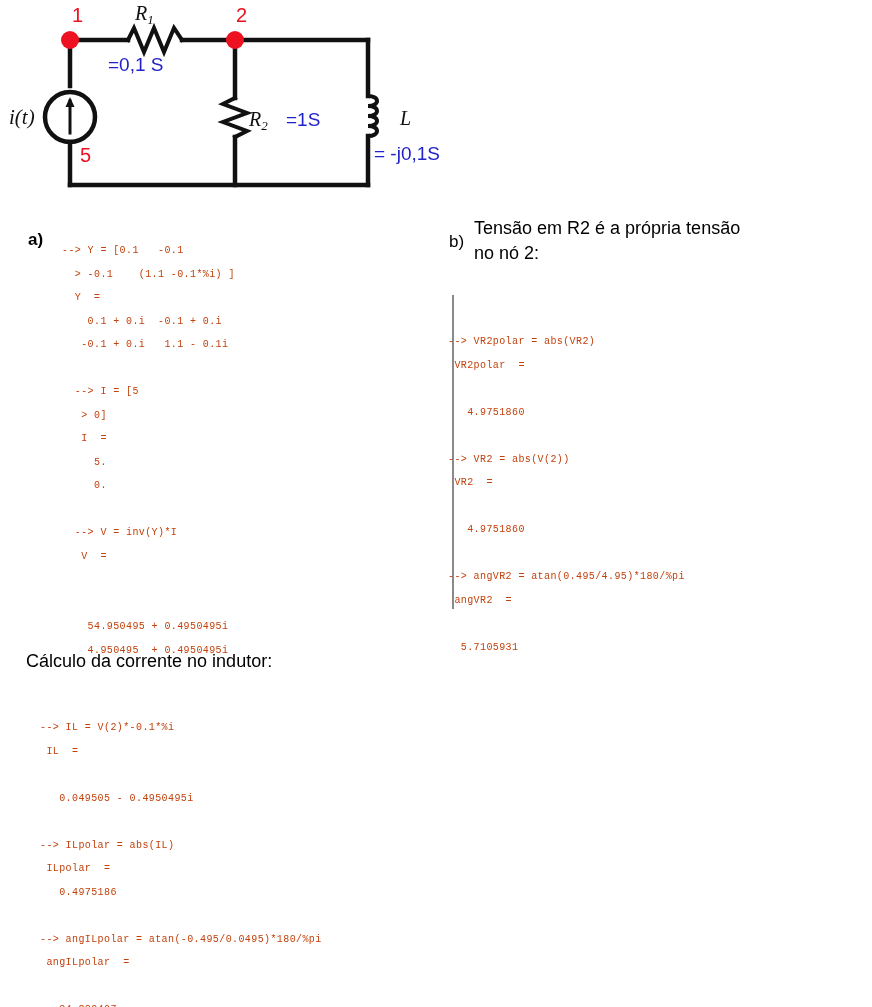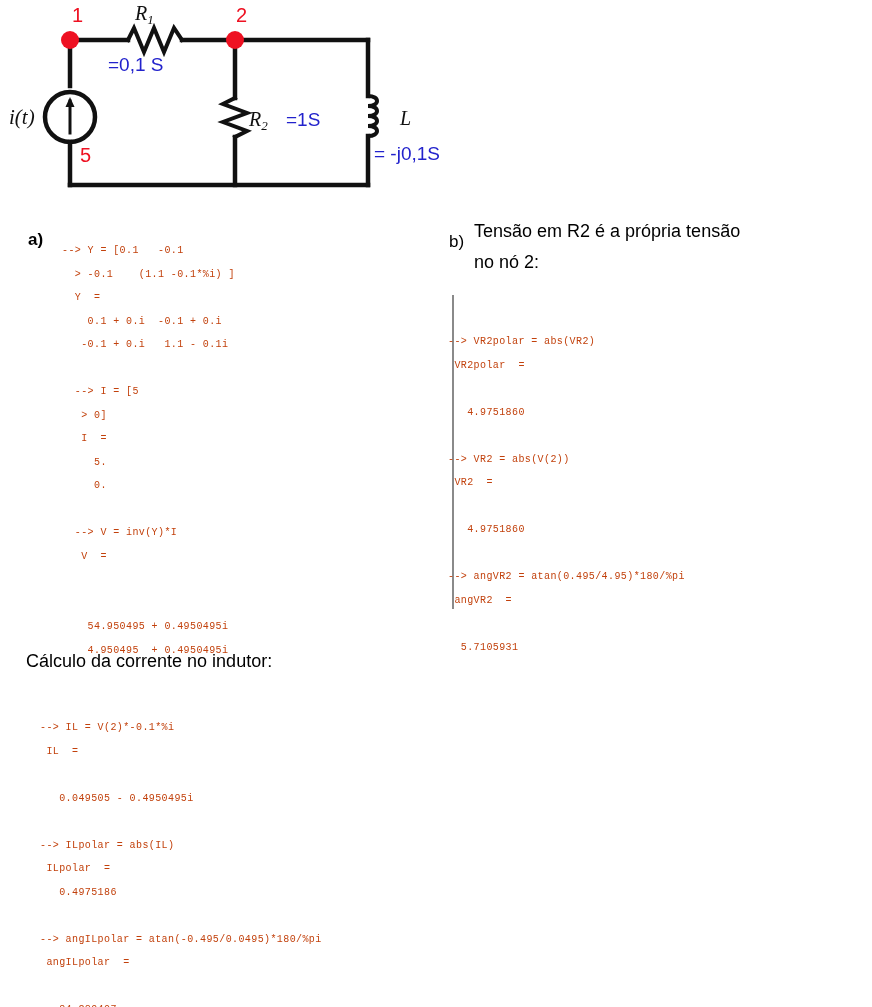--- a/index.html
+++ b/index.html
@@ -55,21 +55,21 @@
   #block-a-letter { left: 28px; top: 230px; font-weight: bold; }
   #block-a-console { left: 62px; top: 229px; }
 
   
   #block-b-letter { left: 449px; top: 232px; }
   #block-b-heading {
     left: 474px;
     top: 216px;
     width: 290px;
     font-size: 18px;
-    line-height: 31px;
+    line-height: 25px;
   }
   #block-b-rule {
     position: absolute;
     left: 452px;
     top: 295px;
     width: 2px;
     height: 314px;
     background: #8a8a8a;
   }
   #block-b-console { left: 448px; top: 298px; margin-top: 32px; }

